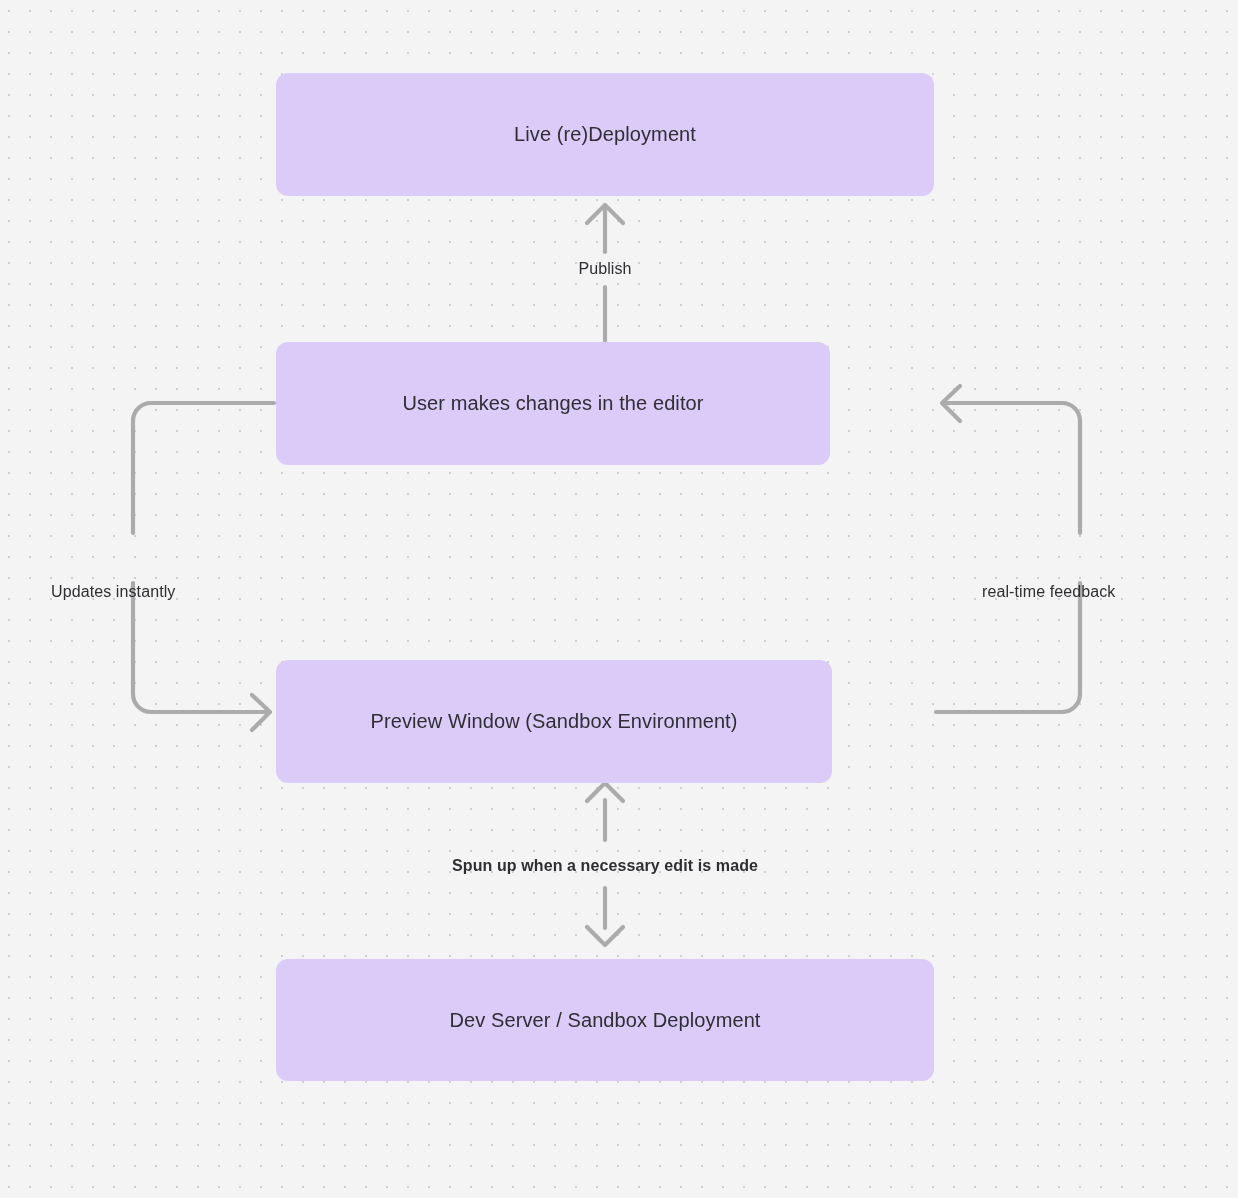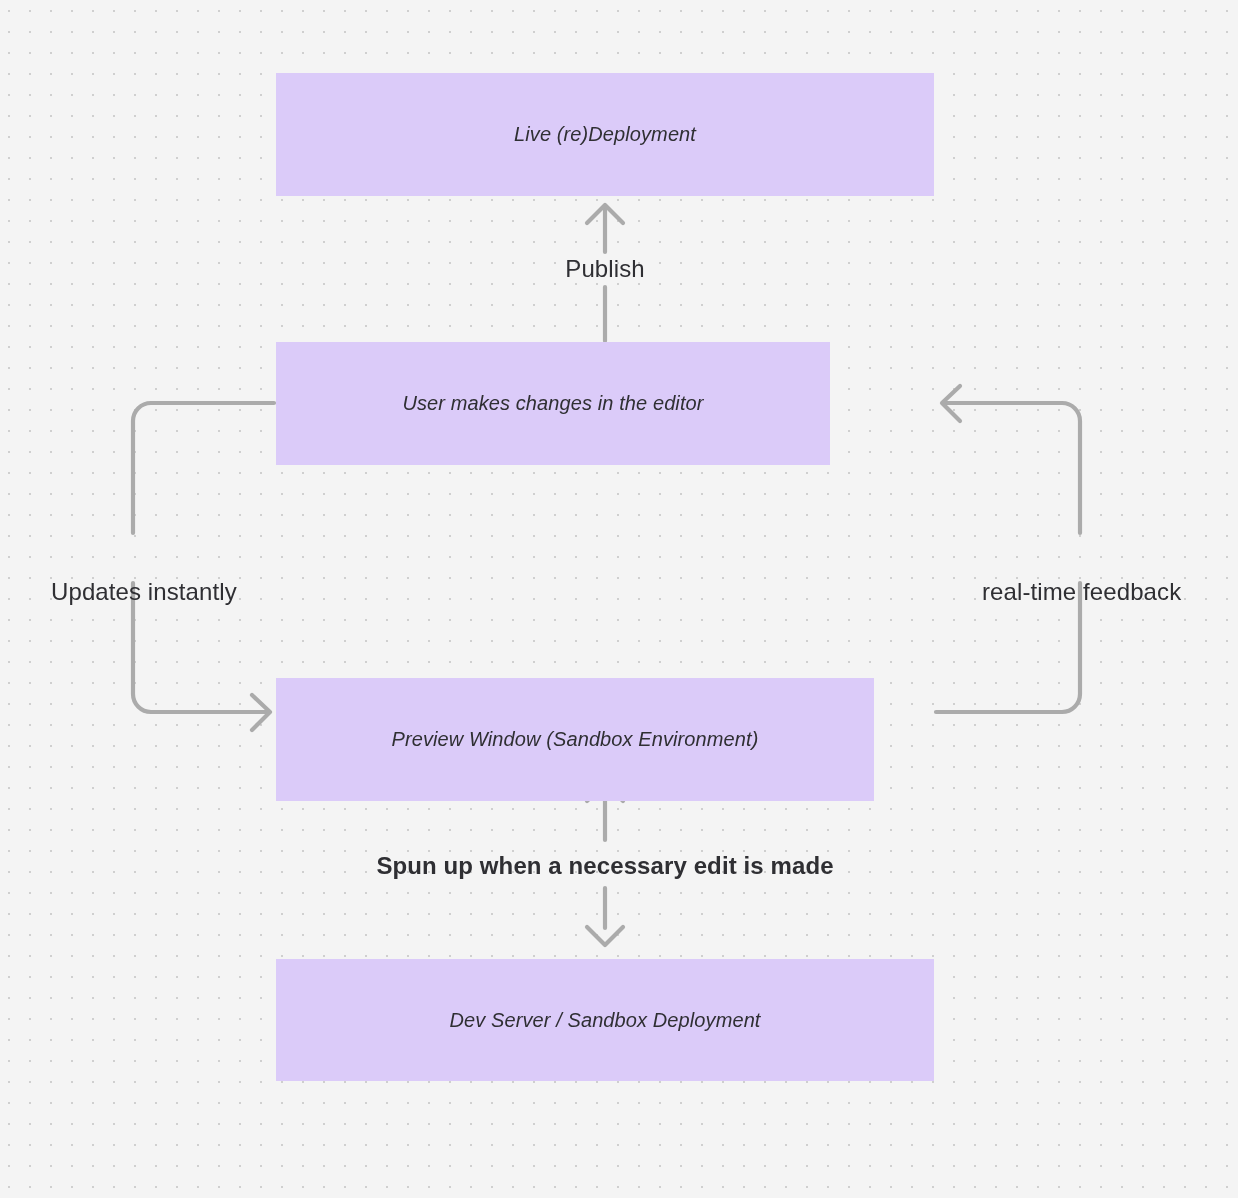--- a/index.html
+++ b/index.html
@@ -30,37 +30,36 @@
     left: 0;
     top: 0;
     width: 1238px;
     height: 1198px;
     pointer-events: none;
   }
   .node {
     position: absolute;
     box-sizing: border-box;
     background: #dbcbf9;
-    border-radius: 0;
+    border-radius: 12px;
     display: flex;
     align-items: center;
     justify-content: center;
     text-align: center;
     color: #2f2f33;
     font-size: 20px;
     font-family: "Liberation Sans", sans-serif;
     letter-spacing: 0.1px;
     line-height: 1.25;
     padding: 4px 14px;
-    font-style: italic;
   }
   .edge-label {
     position: absolute;
     color: #2f2f33;
-    font-size: 24px;
+    font-size: 16px;
     font-family: "Liberation Sans", sans-serif;
     white-space: nowrap;
     line-height: 1;
     letter-spacing: 0.1px;
   }
   .edge-label.center {
     transform: translate(-50%, -50%);
   }
   .edge-label.left-anchor {
     transform: translate(0, -50%);
@@ -102,21 +101,21 @@
   </svg>
 
   <div class="node" style="left:276px; top:73px; width:658px; height:123px;">
     <span>Live (re)Deployment</span>
   </div>
 
   <div class="node" style="left:276px; top:342px; width:554px; height:123px;">
     <span>User makes changes in the editor</span>
   </div>
 
-  <div class="node" style="left:276px; top:678px; width:598px; height:123px;">
+  <div class="node" style="left:276px; top:660px; width:556px; height:123px;">
     <span>Preview Window (Sandbox Environment)</span>
   </div>
 
   <div class="node" style="left:276px; top:959px; width:658px; height:122px;">
     <span>Dev Server / Sandbox Deployment</span>
   </div>
 
   <div class="edge-label center" style="left:605px; top:269px;">Publish</div>
 
   <div class="edge-label left-anchor" style="left:51px; top:558px;">Updates instantly</div>

